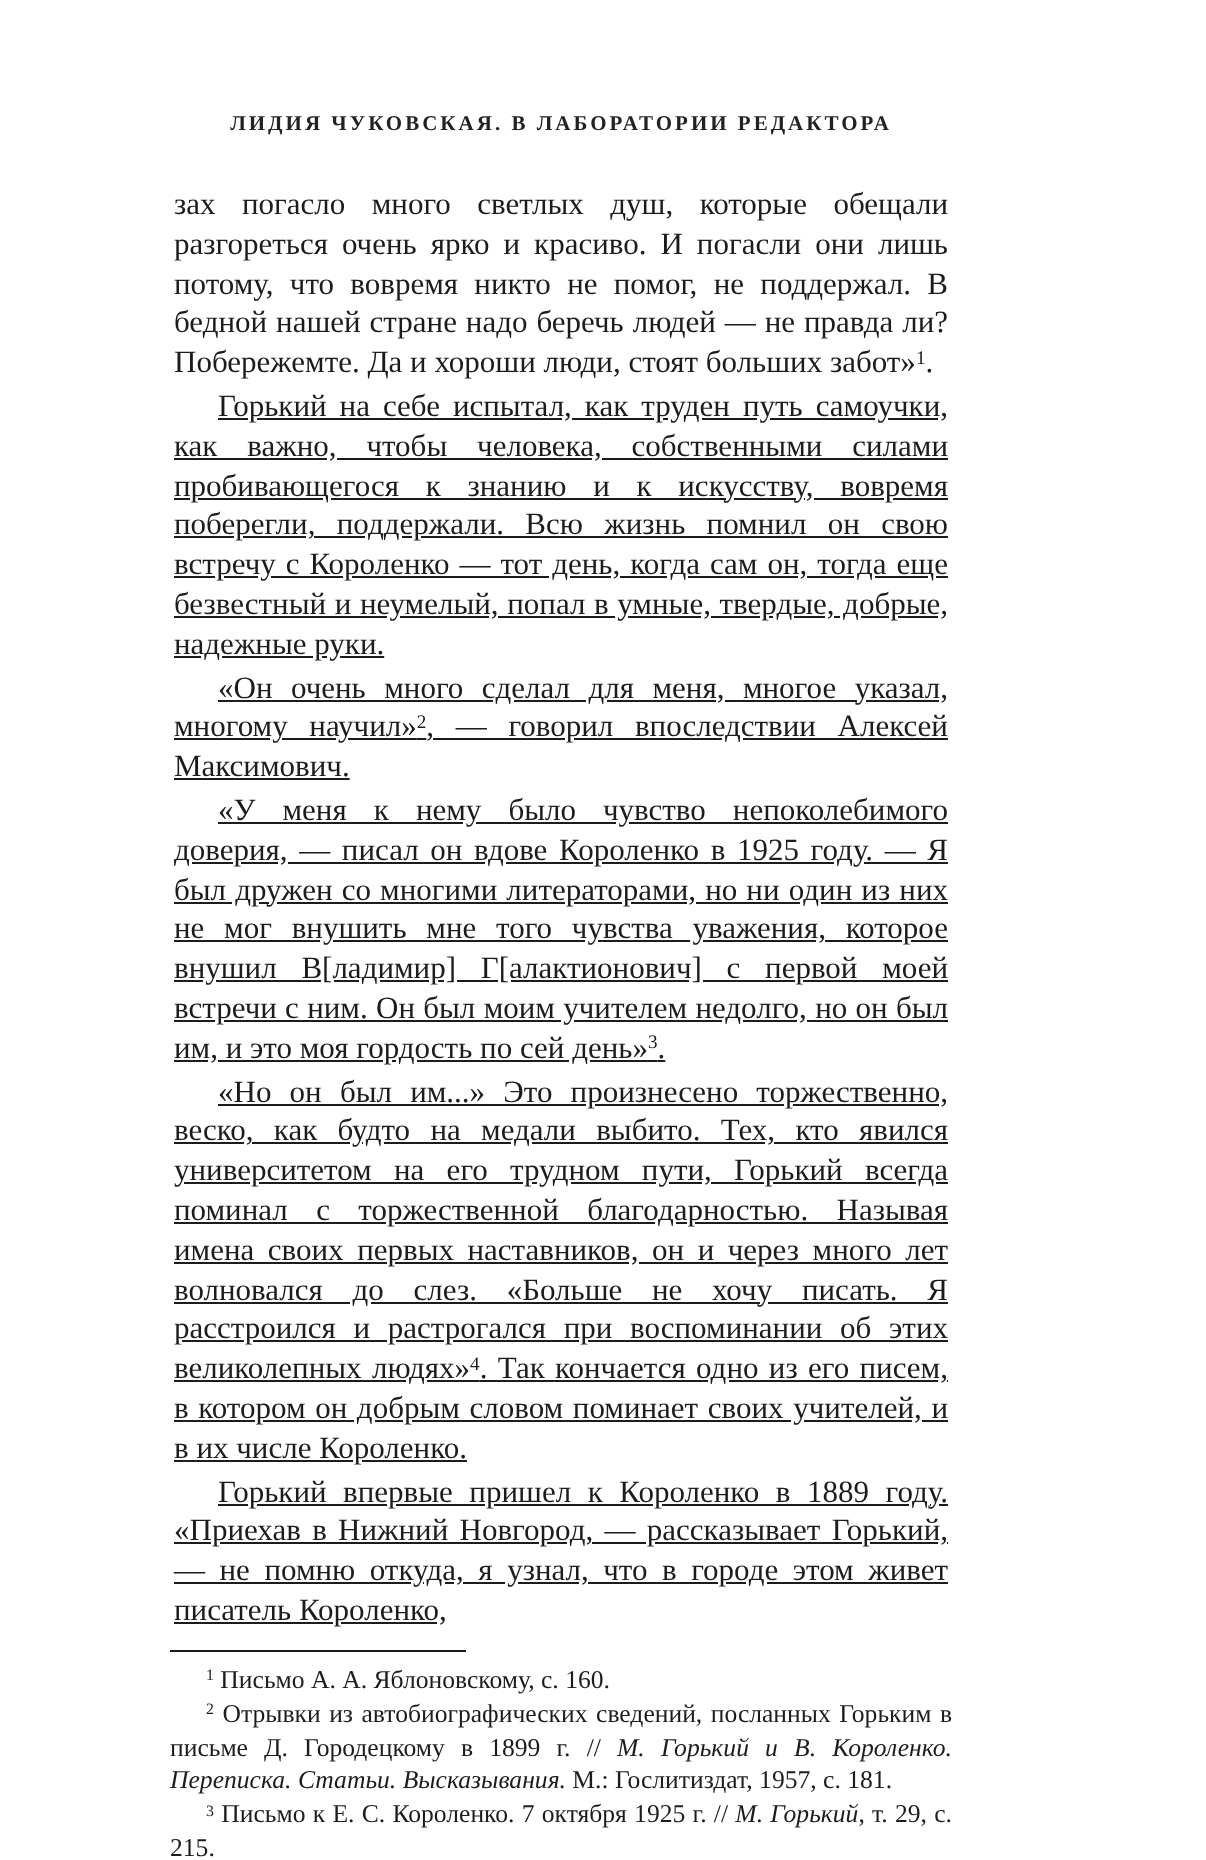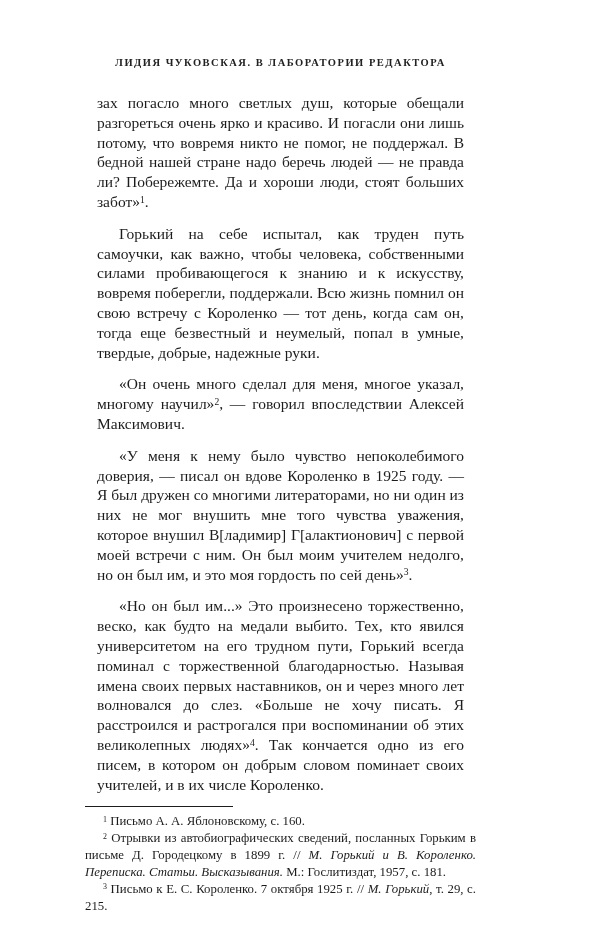--- a/index.html
+++ b/index.html
@@ -21,28 +21,29 @@
   .running-header {
     text-align: center;
     font-size: 10.5px;
     font-weight: bold;
     letter-spacing: 1.5px;
     color: #222222;
     margin-bottom: 25px;
     white-space: nowrap;
   }
   .body-text p {
-    margin: 12px;
+    margin: 2px;
     font-size: 15.5px;
     line-height: 19.8px;
     text-align: justify;
     hyphens: auto;
   }
   .body-text p.indent {
     text-indent: 22px;
+    text-decoration: underline;
   }
   sup.fn-ref {
     font-size: 0.62em;
     line-height: 0;
     vertical-align: baseline;
     position: relative;
     top: -0.45em;
   }
   .footnote-rule {
     width: 148px;
@@ -74,20 +75,21 @@
 
 <div class="page">
   <div class="running-header">ЛИДИЯ ЧУКОВСКАЯ. В ЛАБОРАТОРИИ РЕДАКТОРА</div>
 
   <div class="body-text">
       <p class="para"><span>зах погасло много светлых душ, которые обещали разгореться очень ярко и красиво. И погасли они лишь потому, что вовремя никто не помог, не поддержал. В бедной нашей стране надо беречь людей — не правда ли? Побережемте. Да и хороши люди, стоят больших забот»</span><sup class="fn-ref">1</sup><span>.</span></p>
       <p class="para indent"><span>Горький на себе испытал, как труден путь самоучки, как важно, чтобы человека, собственными силами пробивающегося к знанию и к искусству, вовремя поберегли, поддержали. Всю жизнь помнил он свою встречу с Короленко — тот день, когда сам он, тогда еще безвестный и неумелый, попал в умные, твердые, добрые, надежные руки.</span></p>
       <p class="para indent"><span>«Он очень много сделал для меня, многое указал, многому научил»</span><sup class="fn-ref">2</sup><span>, — говорил впоследствии Алексей Максимович.</span></p>
       <p class="para indent"><span>«У меня к нему было чувство непоколебимого доверия, — писал он вдове Короленко в 1925 году. — Я был дружен со многими литераторами, но ни один из них не мог внушить мне того чувства уважения, которое внушил В[ладимир] Г[алактионович] с первой моей встречи с ним. Он был моим учителем недолго, но он был им, и это моя гордость по сей день»</span><sup class="fn-ref">3</sup><span>.</span></p>
       <p class="para indent"><span>«Но он был им...» Это произнесено торжественно, веско, как будто на медали выбито. Тех, кто явился университетом на его трудном пути, Горький всегда поминал с торжественной благодарностью. Называя имена своих первых наставников, он и через много лет волновался до слез. «Больше не хочу писать. Я расстроился и растрогался при воспоминании об этих великолепных людях»</span><sup class="fn-ref">4</sup><span>. Так кончается одно из его писем, в котором он добрым словом поминает своих учителей, и в их числе Короленко.</span></p>
+      <p class="para indent"><span>Горький впервые пришел к Короленко в 1889 году. «Приехав в Нижний Новгород, — рассказывает Горький, — не помню откуда, я узнал, что в городе этом живет писатель Короленко,</span></p>
     </div>
 
   <div class="footnote-rule"></div>
 
   <div class="footnotes">
       <p><sup class="fn-ref">1</sup> <span>Письмо А. А. Яблоновскому, с. 160.</span></p>
       <p><sup class="fn-ref">2</sup> <span>Отрывки из автобиографических сведений, посланных Горьким в письме Д. Городецкому в 1899 г. // </span><em>М. Горький и В. Короленко. Переписка. Статьи. Высказывания.</em><span> М.: Гослитиздат, 1957, с. 181.</span></p>
       <p><sup class="fn-ref">3</sup> <span>Письмо к Е. С. Короленко. 7 октября 1925 г. // </span><em>М. Горький</em><span>, т. 29, с. 215.</span></p>
     </div>
 

